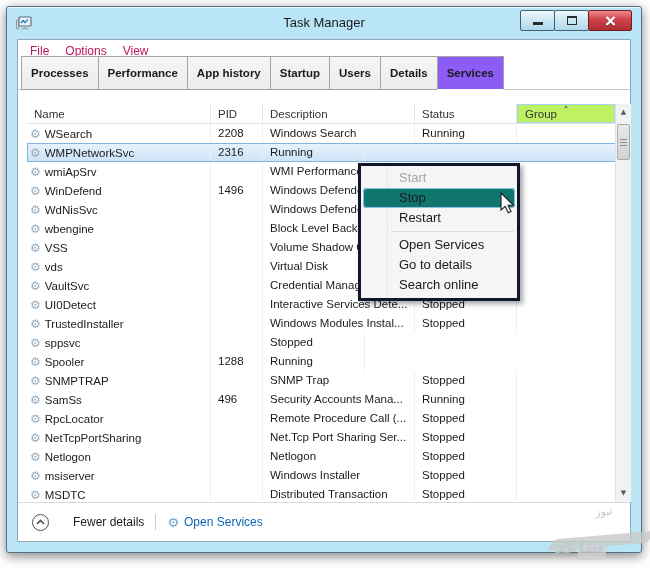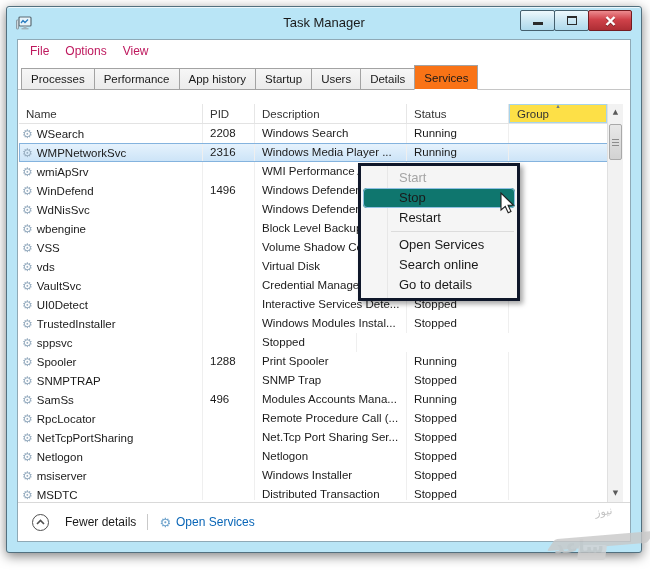--- a/index.html
+++ b/index.html
@@ -34,32 +34,32 @@
   
   .menubar { position:absolute; left:0; right:0; top:0; height:22px; padding-left:4px;
     display:flex; align-items:center; }
   .menu-item { padding:3px 8px; font-size:12px; color:#be185d; cursor:default; }
 
   
   .tabstrip { position:absolute; left:0; right:0; top:24px; height:26px;
     display:flex; align-items:flex-end; padding-left:3px; }
   .tabstrip::after { content:""; position:absolute; left:0; right:0; bottom:0;
     border-bottom:1px solid #c6c6c6; z-index:0; }
-  .tab { position:relative; z-index:1; height:21px; padding:10px 9px; margin-right:-1px;
+  .tab { position:relative; z-index:1; height:21px; padding:16px 9px; margin-right:-1px;
     font-size:11.5px; color:#1a1a1a; display:flex; align-items:center;
-    background:linear-gradient(#f6f6f6,#ebebeb); border:1px solid #a3a3a3; cursor:default; }
-  .tab.active { z-index:2; height:25px; background:#f97316; border-bottom:1px solid #fff; }
-
-  
-  .table { position:absolute; left:1px; top:64px; width:604px; height:400px;
+    background:linear-gradient(#f6f6f6,#ebebeb); border:1px solid #a3a3a3; cursor:default;font-weight:bold; }
+  .tab.active { z-index:2; height:25px; background:#8b5cf6; border-bottom:1px solid #fff; }
+
+  
+  .table { position:absolute; left:9px; top:64px; width:604px; height:400px;
     font-size:11.5px; color:#1b1b1b; }
   .thead { display:flex; height:20px; border-bottom:1px solid #e3e3e3; }
   .th { position:relative; display:flex; align-items:center; padding-left:7px;
     border-right:1px solid #e6e6e6; color:#333; cursor:default; }
-  .th.sorted { background:#fde047; border:1px solid #a6d4ec; }
+  .th.sorted { background:#bef264; border:1px solid #a6d4ec; }
   .sortmark { position:absolute; top:-3px; left:50%; transform:translateX(-50%) scale(.8);
     font-size:7px; color:#6b7a85; }
   .col0 { width:184px; } .col1 { width:52px; } .col2 { width:152px; }
   .col3 { width:102px; } .col4 { width:98px; border-right:none; }
   .tbody { height:376px; overflow:hidden; }
   .row { display:flex; height:19px; line-height:18px; cursor:default; }
   .cell { overflow:hidden; white-space:nowrap; padding-left:7px;
     border-right:1px solid #efefef; }
   .cell.c4 { border-right:none; }
   .cell.c0 { display:flex; align-items:center; padding-left:3px; }
@@ -77,21 +77,21 @@
   .sb-arrow.up { top:1px; } .sb-arrow.down { bottom:1px; }
   .sb-thumb { position:absolute; left:1px; top:20px; width:13px; height:36px;
     background:linear-gradient(#e8e8e8,#d2d2d2); border:1px solid #a9a9a9; border-radius:2px;
     display:flex; flex-direction:column; justify-content:center; align-items:center; gap:2px; }
   .sb-thumb i { display:block; width:7px; height:1px; background:#8c8c8c; }
 
   
   .footer { position:absolute; left:0; right:0; bottom:0; height:39px;
     border-top:1px solid #d9d9d9; display:flex; align-items:center; padding-left:14px;
     font-size:12px; color:#1a1a1a; background:#fff; }
-  .fd-btn { display:flex; align-items:center; gap:16px; cursor:default; }
+  .fd-btn { display:flex; align-items:center; gap:24px; cursor:default; }
   .circle { width:17px; height:17px; border:1.5px solid #4f4f4f; border-radius:50%;
     display:flex; align-items:center; justify-content:center; }
   .vsep { width:1px; height:16px; background:#c9c9c9; margin:0 11px; }
   .os-link { display:flex; align-items:center; gap:5px; cursor:pointer; }
   .os-link .gear { color:#6fa3cc; font-size:13px; margin:0; }
   .os-link a { color:#0a66b7; text-decoration:none; font-size:12px; }
 
   
   .ctxmenu { position:absolute; left:358px; top:163px; width:162px; z-index:10;
     background:#f5f5f5; border:3px solid #0f172a; padding:2px 0 3px 0;
@@ -196,21 +196,20 @@
               <div class="cell c2 col2">Windows Search</div>
               <div class="cell c3 col3">Running</div>
               <div class="cell c4 col4"></div>
             </div>
             <div class="row selected">
               <div class="cell c0 col0">
                 <span class="gear">⚙</span>
                 <span>WMPNetworkSvc</span>
               </div>
               <div class="cell c1 col1">2316</div>
-              <div class="cell c2 col2">Windows Media Player ...</div>
               <div class="cell c3 col3">Running</div>
               <div class="cell c4 col4"></div>
             </div>
             <div class="row">
               <div class="cell c0 col0">
                 <span class="gear">⚙</span>
                 <span>wmiApSrv</span>
               </div>
               <div class="cell c1 col1"></div>
               <div class="cell c2 col2">WMI Performance Adapter</div>
@@ -305,41 +304,40 @@
               <div class="cell c1 col1"></div>
               <div class="cell c3 col3">Stopped</div>
               <div class="cell c4 col4"></div>
             </div>
             <div class="row">
               <div class="cell c0 col0">
                 <span class="gear">⚙</span>
                 <span>Spooler</span>
               </div>
               <div class="cell c1 col1">1288</div>
-              <div class="cell c2 col2">Print Spooler</div>
               <div class="cell c3 col3">Running</div>
               <div class="cell c4 col4"></div>
             </div>
             <div class="row">
               <div class="cell c0 col0">
                 <span class="gear">⚙</span>
                 <span>SNMPTRAP</span>
               </div>
               <div class="cell c1 col1"></div>
               <div class="cell c2 col2">SNMP Trap</div>
               <div class="cell c3 col3">Stopped</div>
               <div class="cell c4 col4"></div>
             </div>
             <div class="row">
               <div class="cell c0 col0">
                 <span class="gear">⚙</span>
                 <span>SamSs</span>
               </div>
               <div class="cell c1 col1">496</div>
-              <div class="cell c2 col2">Modules Accounts Mana...</div>
+              <div class="cell c2 col2">Security Accounts Mana...</div>
               <div class="cell c3 col3">Running</div>
               <div class="cell c4 col4"></div>
             </div>
             <div class="row">
               <div class="cell c0 col0">
                 <span class="gear">⚙</span>
                 <span>RpcLocator</span>
               </div>
               <div class="cell c1 col1"></div>
               <div class="cell c2 col2">Remote Procedure Call (...</div>
@@ -415,22 +413,22 @@
       </div>
     </div>
   </div>
 
   <div class="ctxmenu" id="ctxmenu">
       <div class="mitem disabled">Start</div>
       <div class="mitem hot">Stop</div>
       <div class="mitem">Restart</div>
       <div class="msep"></div>
       <div class="mitem">Open Services</div>
+      <div class="mitem">Go to details</div>
       <div class="mitem">Search online</div>
-      <div class="mitem">Go to details</div>
     </div>
 
   <svg class="cursor" width="22" height="23" viewBox="0 0 22 23">
     <path d="M2,1 L2,18 L6.3,14.4 L9.2,20.8 L12,19.5 L9.1,13.3 L14.5,13.3 Z" fill="#fff" stroke="#222" stroke-width="1.1"></path>
   </svg>
 
   <div class="watermark">
     <div class="wm-t1">نیوز</div>
     <div class="wm-board"></div>
     <div class="wm-base"></div>

